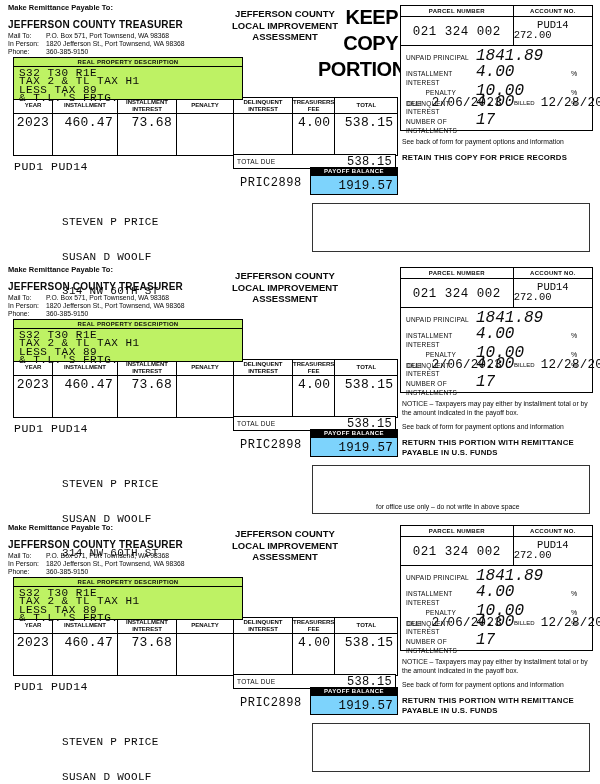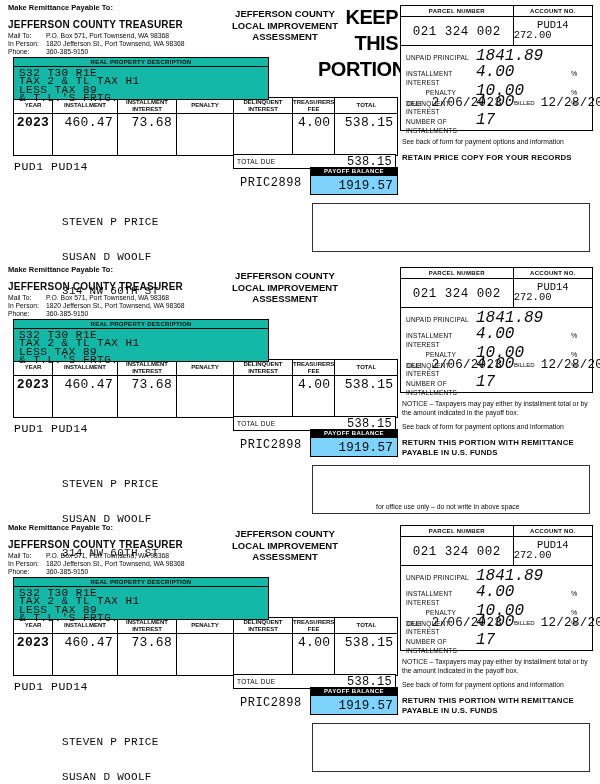--- a/index.html
+++ b/index.html
@@ -48,34 +48,34 @@
   .pb-row .lbl.right { text-align:right; padding-right:20px; }
   .pb-row .val { width:86px; text-align:left; font-size:16px;font-style:italic; }
   .pb-row .pct { width:24px; text-align:center; font-size:7px; }
   .pb-due { position:absolute; left:6px; right:4px; bottom:20px; display:flex; align-items:center; }
   .pb-due .due-lbl { font-size:7px; }
   .pb-due .due-val { font-size:12.5px; margin-left:10px; letter-spacing:.3px; }
   .pb-due .billed-lbl { font-size:6px; margin-left:12px; }
   .pb-due .billed-val { font-size:12.5px; margin-left:6px; letter-spacing:.3px; }
 
   
-  .desc-box { position:absolute; left:13px; top:57px; width:256px; height:43px;
-    border:1.5px solid #000; background:#14b8a6; z-index:3; }
+  .desc-box { position:absolute; left:13px; top:57px; width:230px; height:43px;
+    border:1.5px solid #000; background:#bef264; z-index:3; }
   .desc-h { font-size:6px; font-weight:bold; text-align:center; height:9px; line-height:9px;
     border-bottom:1px solid #000; letter-spacing:.3px; }
   .desc-lines { font-size:11px; line-height:8.4px; padding:2px 0 0 5px; letter-spacing:.5px; }
 
   
   .main-table { position:absolute; left:13px; top:97px; border-collapse:collapse; z-index:2; }
   .main-table th, .main-table td { border:1px solid #000; }
   .main-table th { font-size:6px; line-height:6.5px; font-weight:bold; text-align:center;
     height:15px; white-space:pre-line; padding:1px 0; }
   .main-table td { height:42px; vertical-align:top; font-size:13px; text-align:right;
     padding:1px 4px 0 0; letter-spacing:.3px; }
-  .main-table td.center { text-align:center; padding-right:0;font-weight:bold; }
+  .main-table td.center { text-align:center; padding-right:0; }
 
   
   .total-strip { position:absolute; left:233px; top:154px; width:163px; height:15px;
     border:1.5px solid #000; display:flex; align-items:center; background:#fff; z-index:4; }
   .total-strip .td-lbl { flex:1; font-size:6.5px; padding-left:3px; letter-spacing:.3px; }
   .total-strip .td-val { font-size:12px; padding-right:3px; letter-spacing:.3px; }
 
   .fund-codes { position:absolute; left:14px; top:160px; font-size:11.5px; letter-spacing:.5px; }
   .pric { position:absolute; left:240px; top:176px; font-size:12px; letter-spacing:.5px; }
 
@@ -123,21 +123,21 @@
           <span>360-385-9150</span>
         </div>
       </div>
     </div>
 
     <div class="center-title">JEFFERSON COUNTY
 LOCAL IMPROVEMENT
 ASSESSMENT</div>
 
     <div class="keep">KEEP
-THIS
+COPY
 PORTION</div>
 
     <div class="parcel-box">
       <div class="pb-top">
         <div class="pb-col-parcel">
           <div class="pb-h">PARCEL NUMBER</div>
           <div class="pb-parcel-val mono">021 324 002</div>
         </div>
         <div class="pb-col-account">
           <div class="pb-h">ACCOUNT NO.</div>
@@ -243,21 +243,21 @@
     <div class="address mono">
       <div>STEVEN P PRICE</div>
       <div>SUSAN D WOOLF</div>
       <div>314 NW 60TH ST</div>
       <div>SEATTLE    WA  981072138</div>
     </div>
 
     <div class="footer-right">
 
       <div class="see-back">See back of form for payment options and information</div>
-      <div class="emphasis">RETAIN PRICE COPY FOR YOUR RECORDS</div>
+      <div class="emphasis">RETAIN THIS COPY FOR PRICE RECORDS</div>
     </div>
 
     <div class="office-box"></div>
 
   </section>
 
   <section class="portion">
 
     <div class="remit">
       <div class="remit-heading">Make Remittance Payable To:</div>

